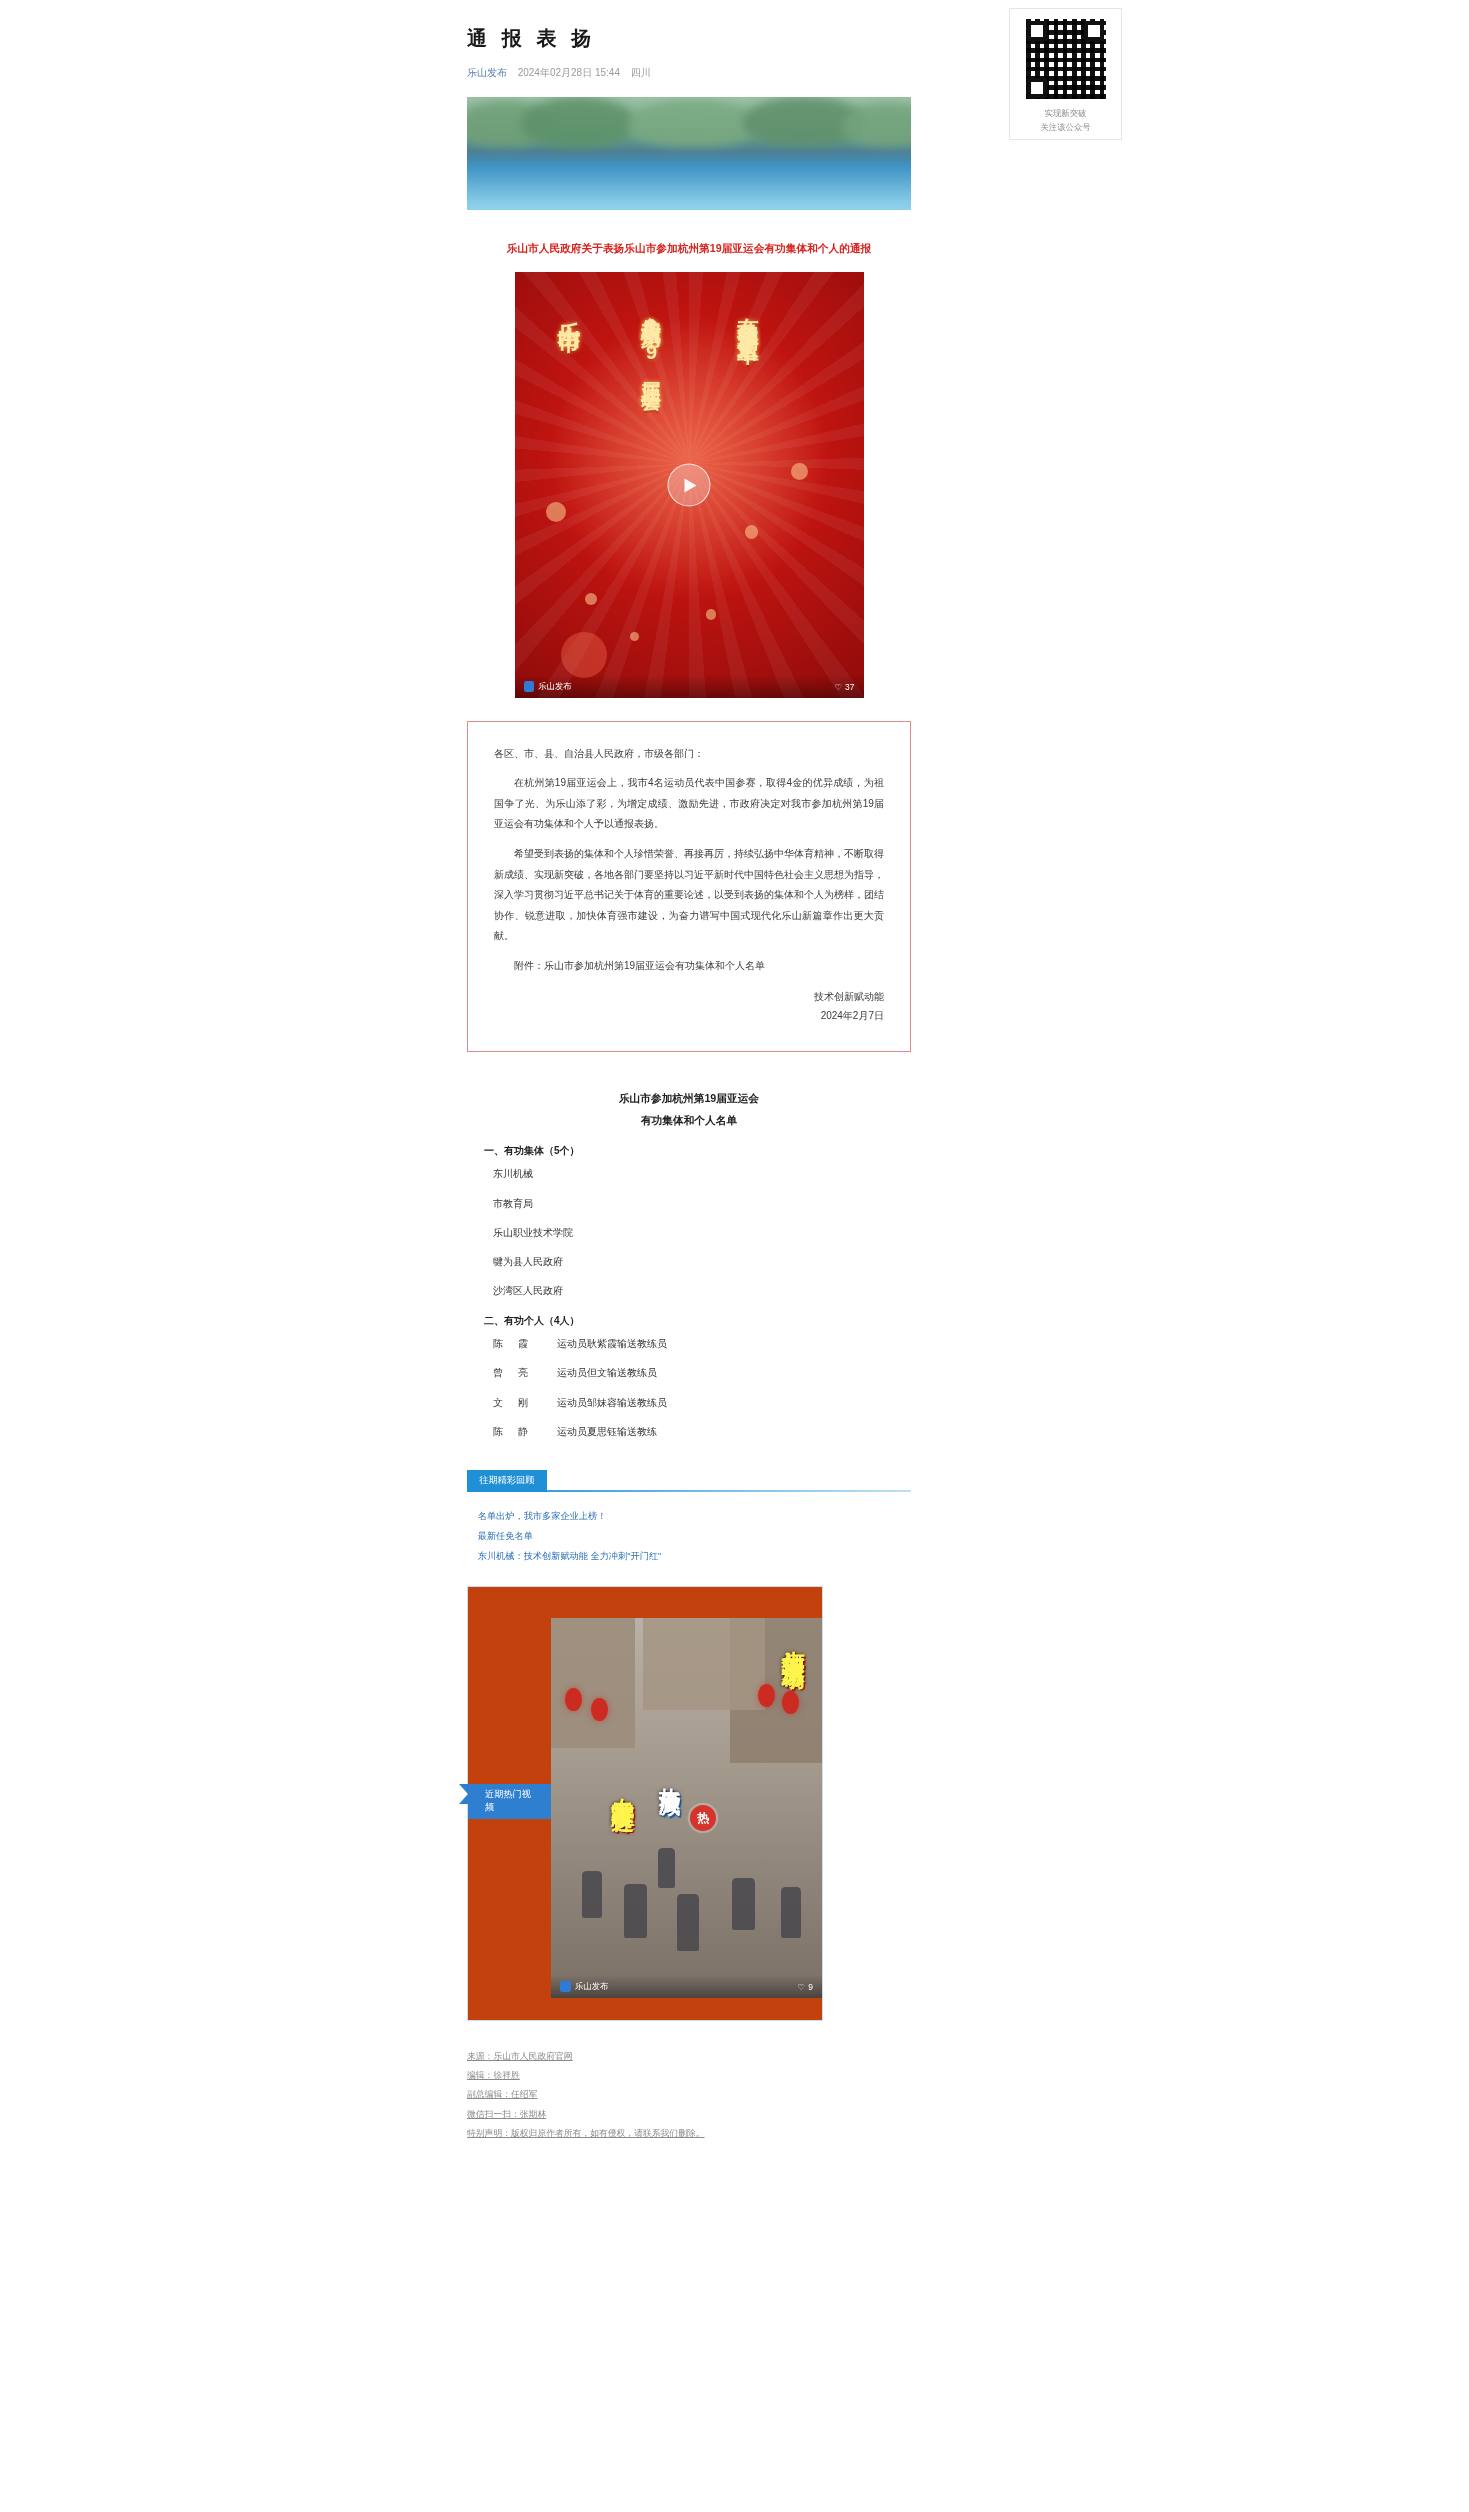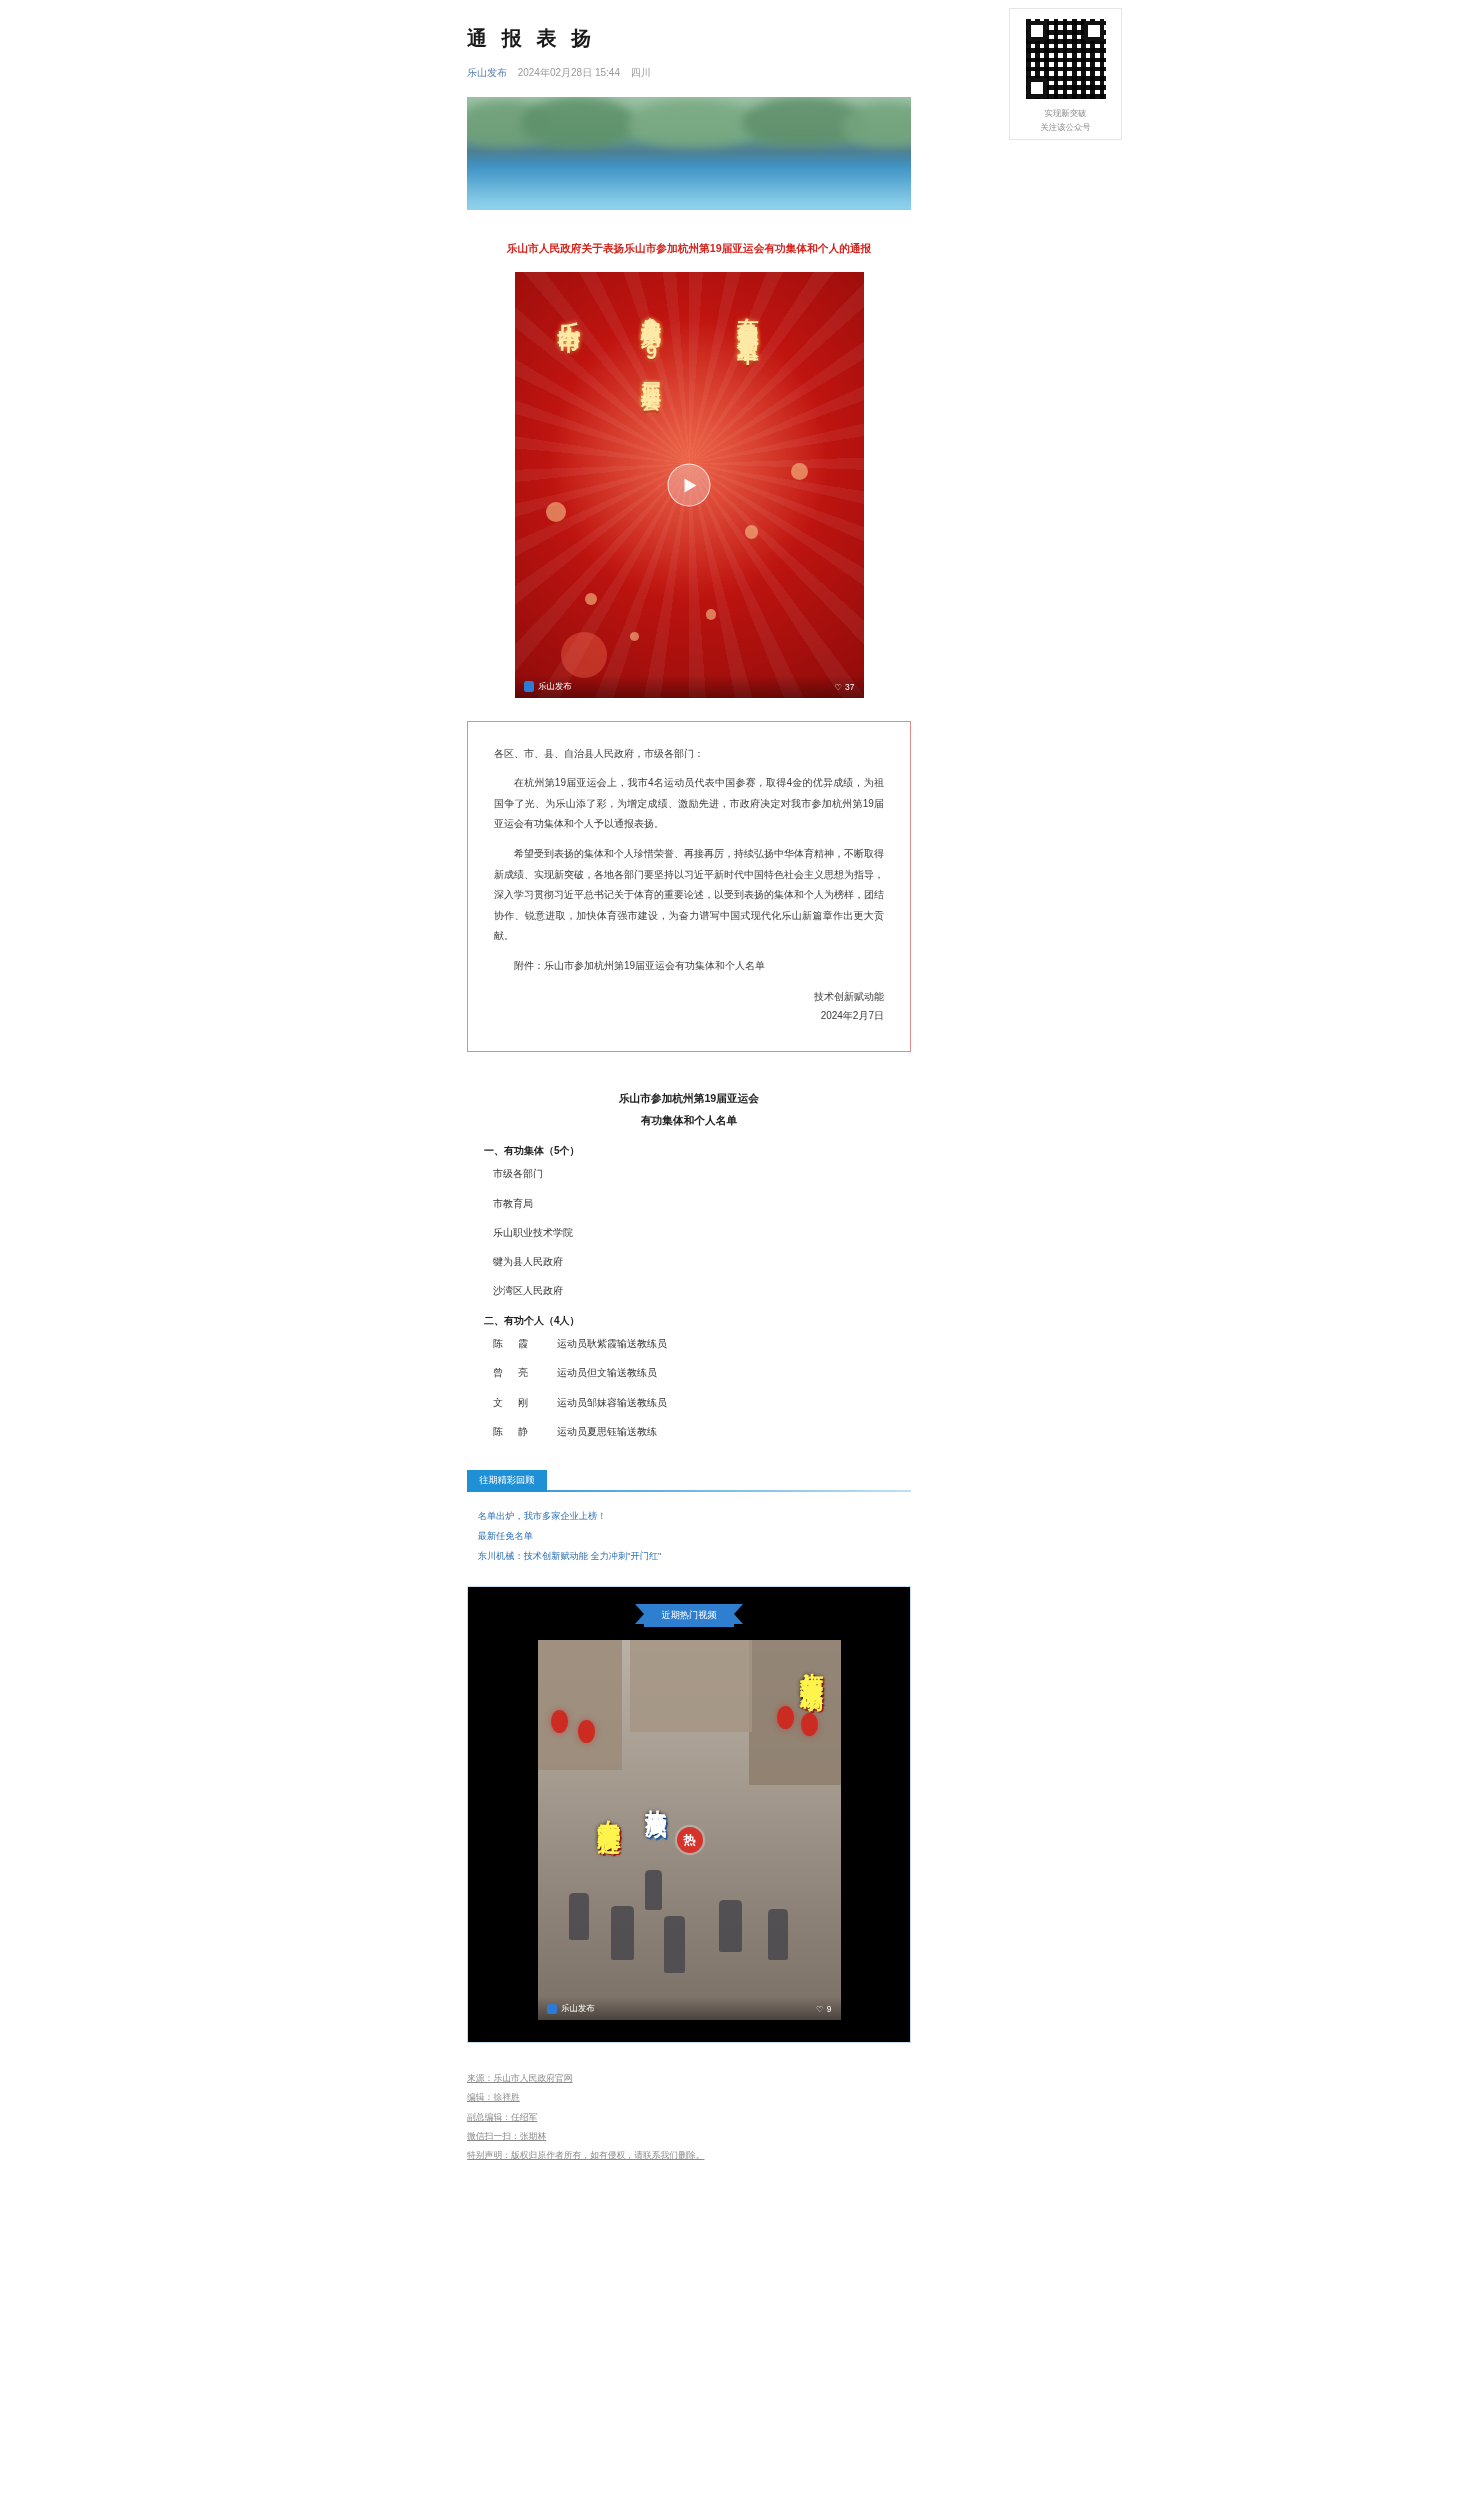--- a/index.html
+++ b/index.html
@@ -301,27 +301,27 @@
     display: block;
     font-size: 9.2px;
     color: #2b6fb8;
     text-decoration: none;
     line-height: 2.2;
   }
 
   
   .hot-block {
     margin-top: 20px;
-    width: 444px;
-    background: #000000;
+    width: 356px;
+    background: #c2410c;
     border: 0.8px solid #c9ddf2;
     box-sizing: border-box;
     padding: 17px 0 21.4px 0;
     display: flex;
-    flex-direction: column;
+    flex-direction: row;
     align-items: center;
   }
   .hot-ribbon {
     background: #2f7fd0;
     color: #fff;
     font-size: 9.2px;
     padding: 4.6px 17px;
     position: relative;
   }
   .hot-ribbon:before, .hot-ribbon:after {
@@ -474,21 +474,21 @@
         <div>技术创新赋动能</div>
         <div>2024年2月7日</div>
       </div>
     </div>
 
     <div class="list-section">
       <div class="list-title">乐山市参加杭州第19届亚运会</div>
       <div class="list-subtitle">有功集体和个人名单</div>
 
       <div class="group-head">一、有功集体（5个）</div>
-      <div class="group-item">市级各部门</div>
+      <div class="group-item">东川机械</div>
       <div class="group-item">市教育局</div>
       <div class="group-item">乐山职业技术学院</div>
       <div class="group-item">犍为县人民政府</div>
       <div class="group-item">沙湾区人民政府</div>
 
       <div class="group-head">二、有功个人（4人）</div>
 
       <div class="person-row">
         <span class="person-name">陈  霞</span>
         <span class="person-role">运动员耿紫霞输送教练员</span>

